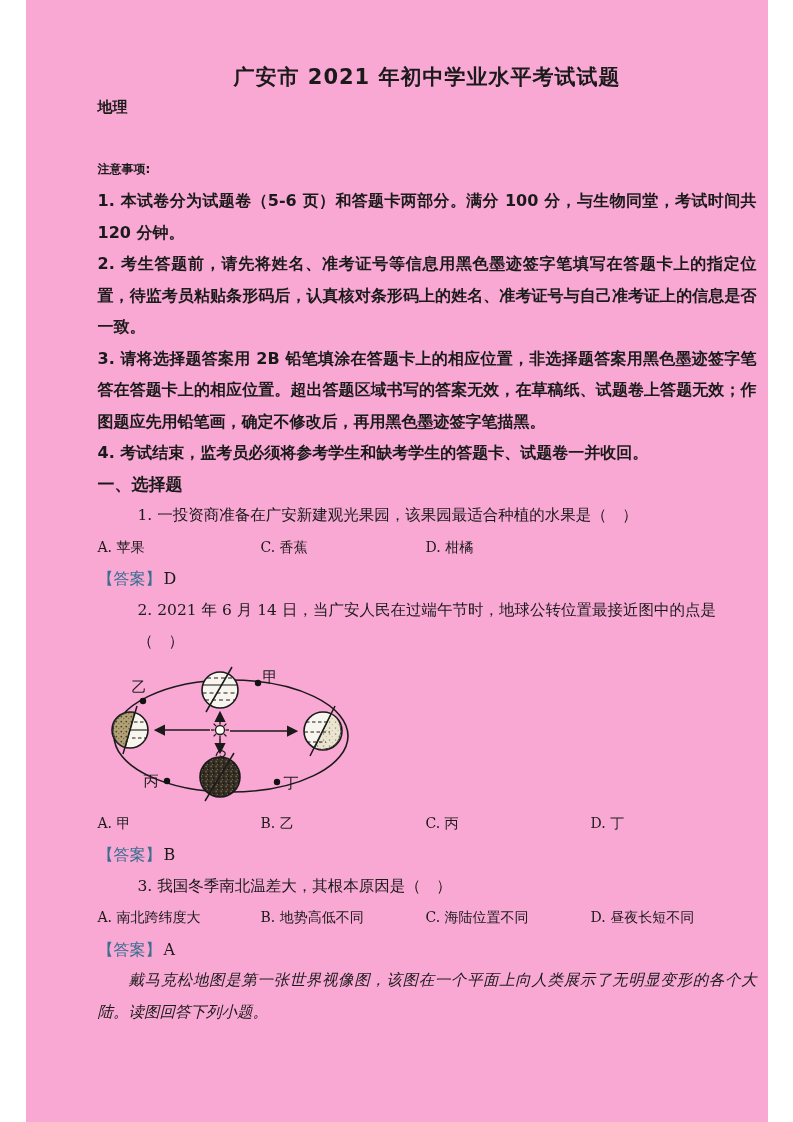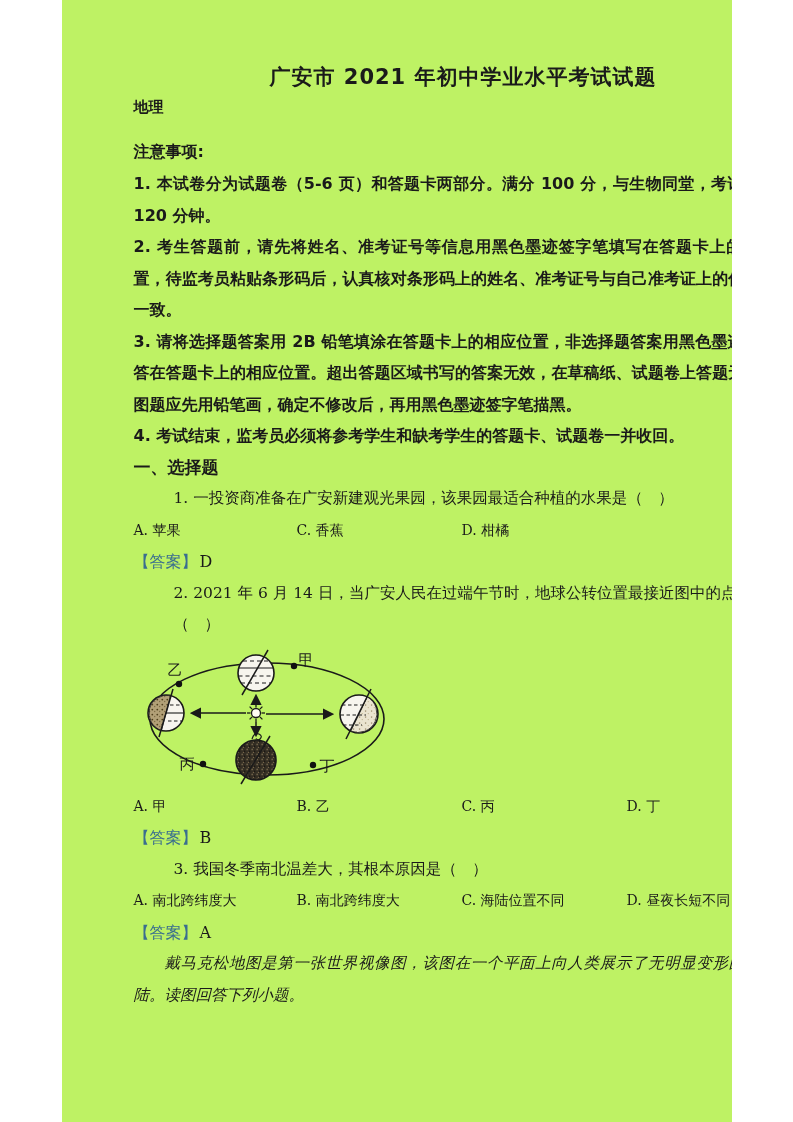--- a/index.html
+++ b/index.html
@@ -1,22 +1,22 @@
 <!DOCTYPE html>
 <html style="--answer-blue: #3a6e8f; --ink: #1a1a1a;"><head>
 <meta charset="utf-8">
 <style>
   :root { --answer-blue: #3a6e8f; --ink: #1a1a1a; }
   * { margin: 0; padding: 0; box-sizing: border-box; }
   html, body { background: #ffffff; }
   .page {
     position: relative;
-    width: 670px;
+    width: 742px;
     height: 1122px;
-    background: #bef264;
+    background: #f9a8d4;
     color: var(--ink);
     overflow: hidden;
     margin: 0 auto;
   }
   .content {
     position: absolute;
     left: 72px;
     top: 0;
     width: 659px;
   }
@@ -29,22 +29,22 @@
     font-size: 21px;
     line-height: 30px;
     letter-spacing: 1px;
   }
   .doc-subject {
     text-align: left;
     font-size: 15px;
     line-height: 30px;
   }
   .notice-heading {
-    margin-top: 14px;
-    font-size: 16px;
+    margin-top: 31px;
+    font-size: 12px;
     line-height: 32px;
   }
   .notice-item {
     font-size: 16px;
     line-height: 31.5px;
     text-align: justify;
   }
   .section-heading {
     font-size: 17px;
     line-height: 31.5px;
@@ -217,21 +217,21 @@
       </div>
       <div class="answer-line song">
         <span class="answer-label">【答案】</span><span class="answer-value">B</span>
       </div>
     </div>
 
     <div>
       <div class="q-line song">3. 我国冬季南北温差大，其根本原因是（　）</div>
       <div class="options-row song">
         <span class="opt-1">A. 南北跨纬度大</span>
-        <span class="opt-2">B. 南北跨纬度大</span>
+        <span class="opt-2">B. 地势高低不同</span>
         <span class="opt-3">C. 海陆位置不同</span>
         <span class="opt-4">D. 昼夜长短不同</span>
       </div>
       <div class="answer-line song">
         <span class="answer-label">【答案】</span><span class="answer-value">A</span>
       </div>
     </div>
 
     <p class="passage kai">戴马克松地图是第一张世界视像图，该图在一个平面上向人类展示了无明显变形的各个大陆。读图回答下列小题。</p>
 

